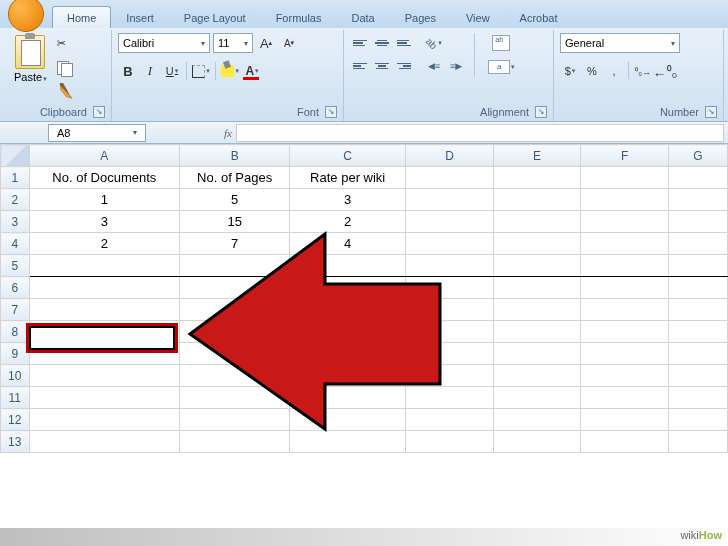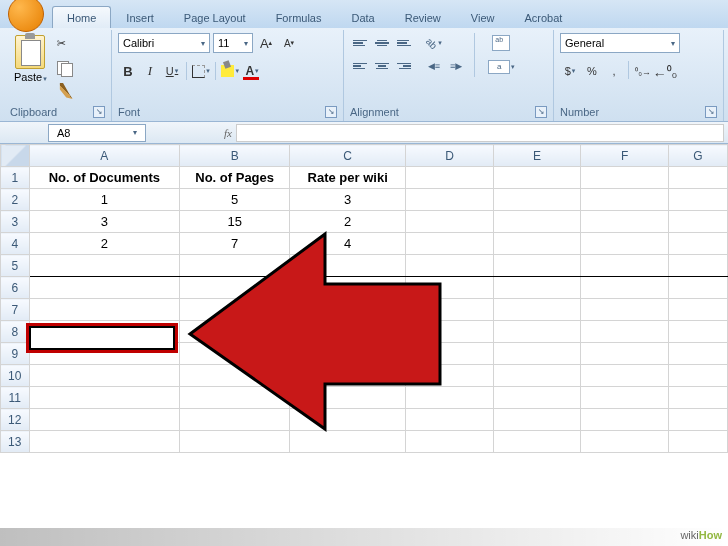--- a/index.html
+++ b/index.html
@@ -6,21 +6,21 @@
 body{width:728px;height:546px;overflow:hidden;background:#fff;position:relative}
 .titlebar{height:28px;background:linear-gradient(#d6e6f5,#bfd8f0);display:flex;align-items:flex-end;padding-left:8px}
 .office-btn{width:44px;height:28px;position:relative}
 .office-orb{width:36px;height:36px;border-radius:50%;background:radial-gradient(circle at 30% 30%,#ffb84d,#e67e00);position:absolute;top:-4px;left:0;border:1px solid #c06000}
 .tabs{display:flex;align-items:flex-end;height:28px}
 .tab{padding:5px 14px 4px;color:#3b5977;cursor:pointer;border:1px solid transparent;border-bottom:none}
 .tab.active{background:linear-gradient(#f5f9fd,#e1ecf7);border-color:#8ba7c4;border-radius:3px 3px 0 0;color:#3b5977;font-weight:400}
 .ribbon{height:94px;background:linear-gradient(#e8f1fa,#cfe0f0);border-bottom:1px solid #9ab6d4;display:flex;padding:2px 4px 0}
 .group{border-right:1px solid #b0c8e0;padding:3px 6px 1px;display:flex;flex-direction:column;justify-content:space-between;position:relative}
 .group-body{flex:1;display:flex;align-items:flex-start;gap:4px}
-.group-label{text-align:center;color:#4a6785;font-size:10px;padding:2px 0;display:flex;justify-content:space-between;align-items:center;}
+.group-label{text-align:center;color:#4a6785;font-size:10px;padding:2px 0;display:flex;justify-content:flex-end;align-items:center;gap:6px}
 .dlg-launch{width:12px;height:12px;border:1px solid #7a9ac0;background:#e8f1fa;display:inline-block;font-size:8px;line-height:10px;color:#4a6785;cursor:pointer}
 .clip-left{display:flex;flex-direction:column;align-items:center;gap:2px;padding:2px 4px}
 .paste-icon{width:30px;height:34px;background:linear-gradient(#fff3d0,#f5d97a);border:1px solid #c0a030;border-radius:2px;position:relative}
 .paste-icon::before{content:"";position:absolute;top:4px;left:5px;width:18px;height:24px;background:#fff;border:1px solid #888}
 .paste-icon::after{content:"";position:absolute;top:-3px;left:9px;width:10px;height:6px;background:#999;border-radius:2px 2px 0 0}
 .clip-right{display:flex;flex-direction:column;gap:3px;padding-top:2px}
 .mini-icon{width:16px;height:16px;display:inline-block}
 .cut{color:#333}
 .copy{width:16px;height:14px;position:relative}
 .copy::before,.copy::after{content:"";position:absolute;width:10px;height:12px;background:#fff;border:1px solid #888}
@@ -62,42 +62,42 @@
 .fx{font-style:italic;font-family:serif;font-size:11px;color:#666}
 .formula-bar{flex:1;background:#fff;border:1px solid #ccc;height:18px;margin:0 4px}
 .sheet{position:relative}
 .grid{border-collapse:collapse;width:100%}
 .grid th,.grid td{border:1px solid #d4d4d4;height:22px;text-align:center;font-size:13px;padding:0}
 .grid th{background:linear-gradient(#f7faff,#e2ebf5);color:#3b5977;font-weight:normal;font-size:12px}
 .grid th.corner{width:28px;background:linear-gradient(135deg,#e2ebf5 50%,#c8d8ea 50%)}
 .grid th.rowh{width:28px}
 .colA{width:148px}.colB{width:108px}.colC{width:114px}
 .colD,.colE,.colF{width:86px}.colG{width:58px}
-.grid td.hdr{font-weight:bold}
+.grid td.hdr{font-weight:normal}
 .sel-cell{position:absolute;border:3px solid #c00000;background:#fff;outline:2px solid #000;outline-offset:-5px;pointer-events:none}
 .arrow-annot{position:absolute;pointer-events:none}
 .watermark{position:absolute;right:6px;bottom:4px;color:#666;font-size:12px;font-family:Arial}
 .watermark b{color:#93b842;font-weight:bold}
 .grad-bar{position:absolute;left:0;right:0;bottom:0;height:18px;background:linear-gradient(to right,rgba(0,0,0,0.25),rgba(0,0,0,0))}
 .row5 td{border-bottom:1px solid #000}
 </style>
 </head>
 <body>
 
 <div class="titlebar">
   <div class="office-btn">
       <div class="office-orb"></div>
     </div>
   <div class="tabs">
     <div class="tab active">Home</div>
     <div class="tab">Insert</div>
     <div class="tab">Page Layout</div>
     <div class="tab">Formulas</div>
     <div class="tab">Data</div>
-    <div class="tab">Review</div>
+    <div class="tab">Pages</div>
     <div class="tab">View</div>
     <div class="tab">Acrobat</div>
   </div>
 </div>
 
 <div class="ribbon">
   <div class="group" style="width:108px">
     <div class="group-body">
       <div class="clip-left">
         <div class="paste-icon"></div>

